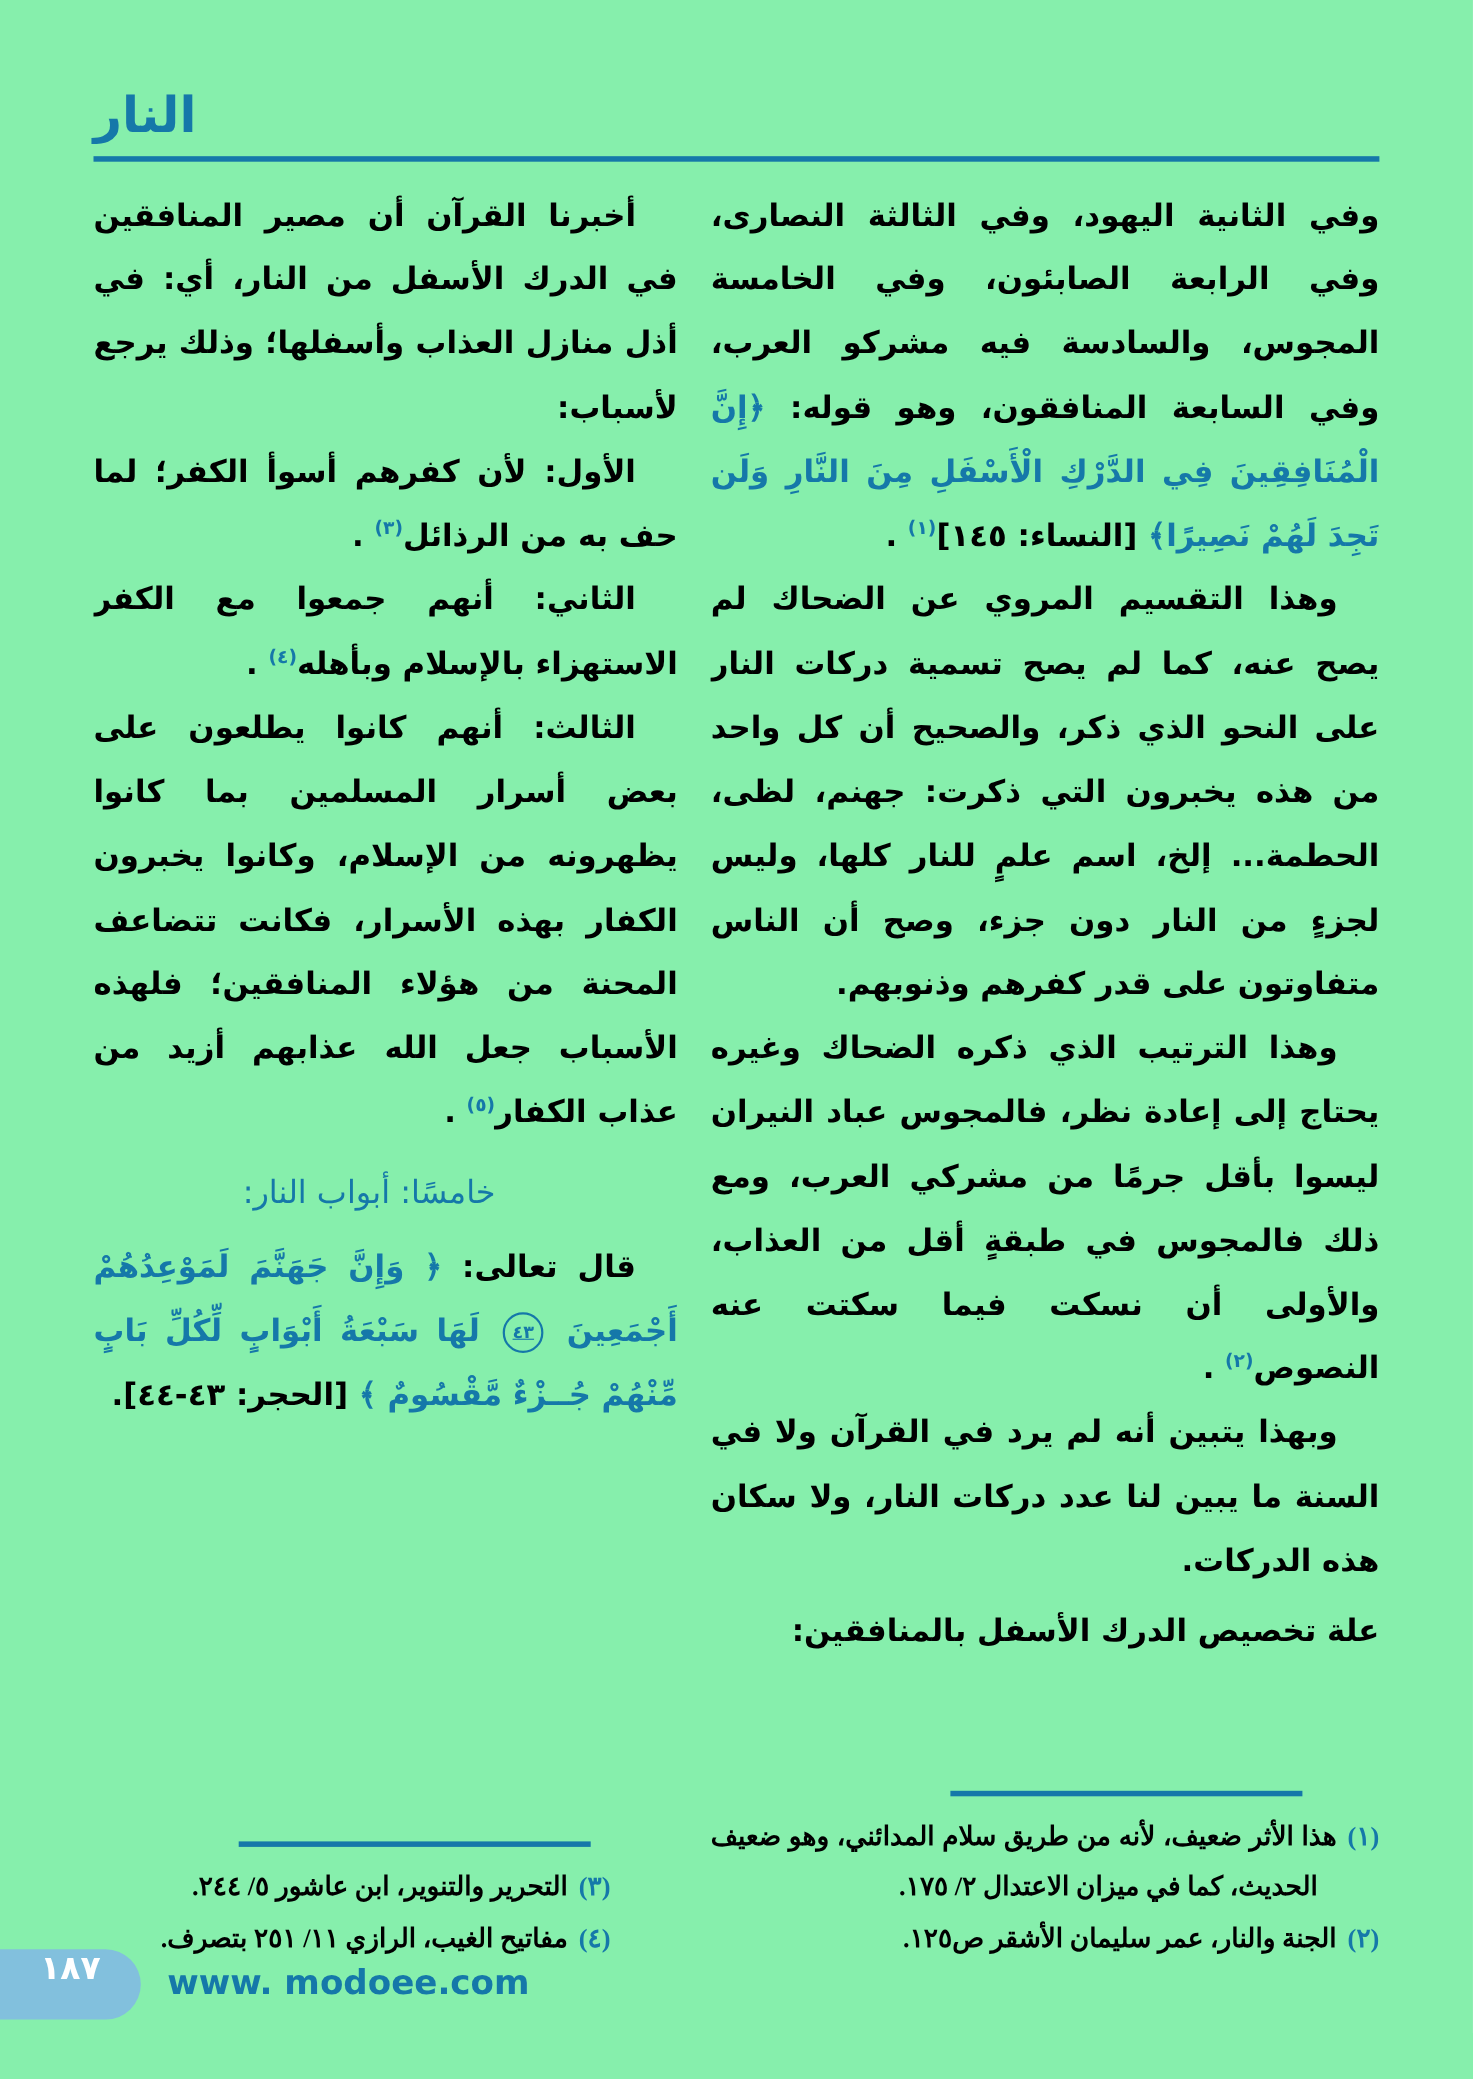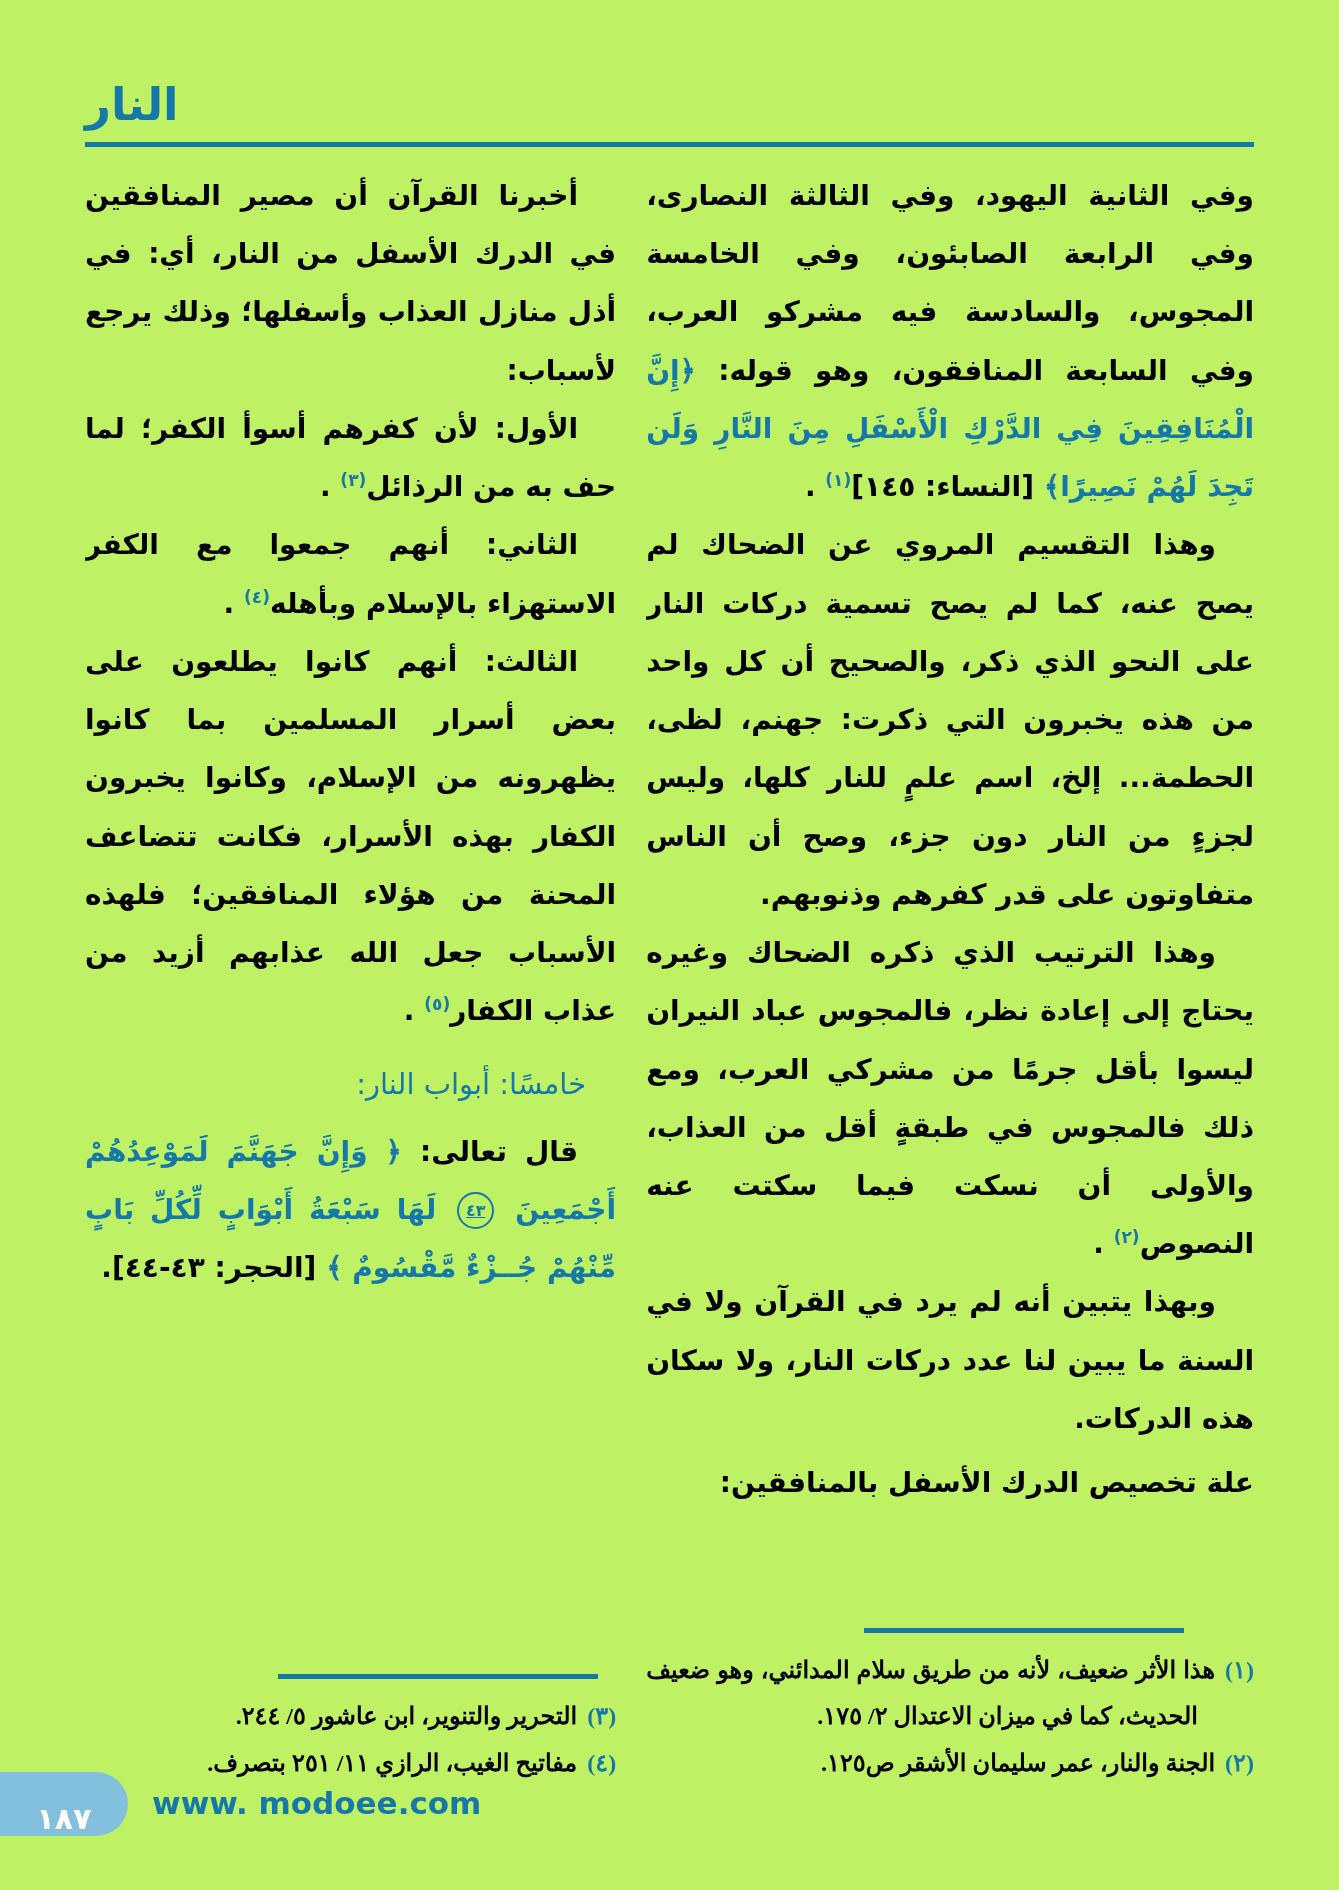--- a/index.html
+++ b/index.html
@@ -1,20 +1,20 @@
 <!DOCTYPE html>
 <html lang="ar" dir="rtl"><head>
 <meta charset="utf-8">
 <style>
   html,body{margin:0;padding:0;background:#e8e8e8;}
   .page{
     position:relative;
     width:1339px;height:1890px;
     margin:0 auto;
-    background:#bef264;
+    background:#86efac;
     font-family:"DejaVu Sans",sans-serif;
     direction:rtl;
     overflow:hidden;
     box-sizing:border-box;
   }
   
   .header{padding:78px 85px 0 85px;}
   .header-title{
     direction:rtl;
     text-align:left;
@@ -28,21 +28,21 @@
   .content{
     display:flex;
     flex-direction:row;
     gap:30px;
     padding:20px 85px 0 85px;
     height:1640px;
     box-sizing:border-box;
   }
   .col{display:flex;flex-direction:column;overflow:hidden;}
   .col-right{flex:0 0 52%;}
-  .col-left{flex:1 1 auto;}
+  .col-left{flex:1 1 auto;align-items:center;}
   .para{
     margin:0;
     font-size:28px;
     line-height:2.08;
     font-weight:bold;
     color:#000;
     text-align:justify;
   }
   .indent{text-indent:38px;}
   .verse{color:#1578a9;}
@@ -103,21 +103,21 @@
     margin:0;
   }
   .fn-marker{color:#1578a9;padding-left:10px;}
   
   .footer{position:absolute;left:0;bottom:52px;height:66px;direction:ltr;}
   .page-pill{
     position:absolute;left:0;top:0;
     width:128px;height:64px;
     background:#82c0dd;
     border-radius:0 34px 34px 0;
-    display:flex;align-items:flex-end;justify-content:center;
+    display:flex;align-items:flex-start;justify-content:center;
   }
   .page-number{color:#ffffff;font-size:30px;font-weight:bold;}
   .website{
     position:absolute;left:152px;top:13px;
     color:#1578a9;font-size:31px;font-weight:bold;
     white-space:nowrap;
   }
 </style>
 </head>
 <body>

